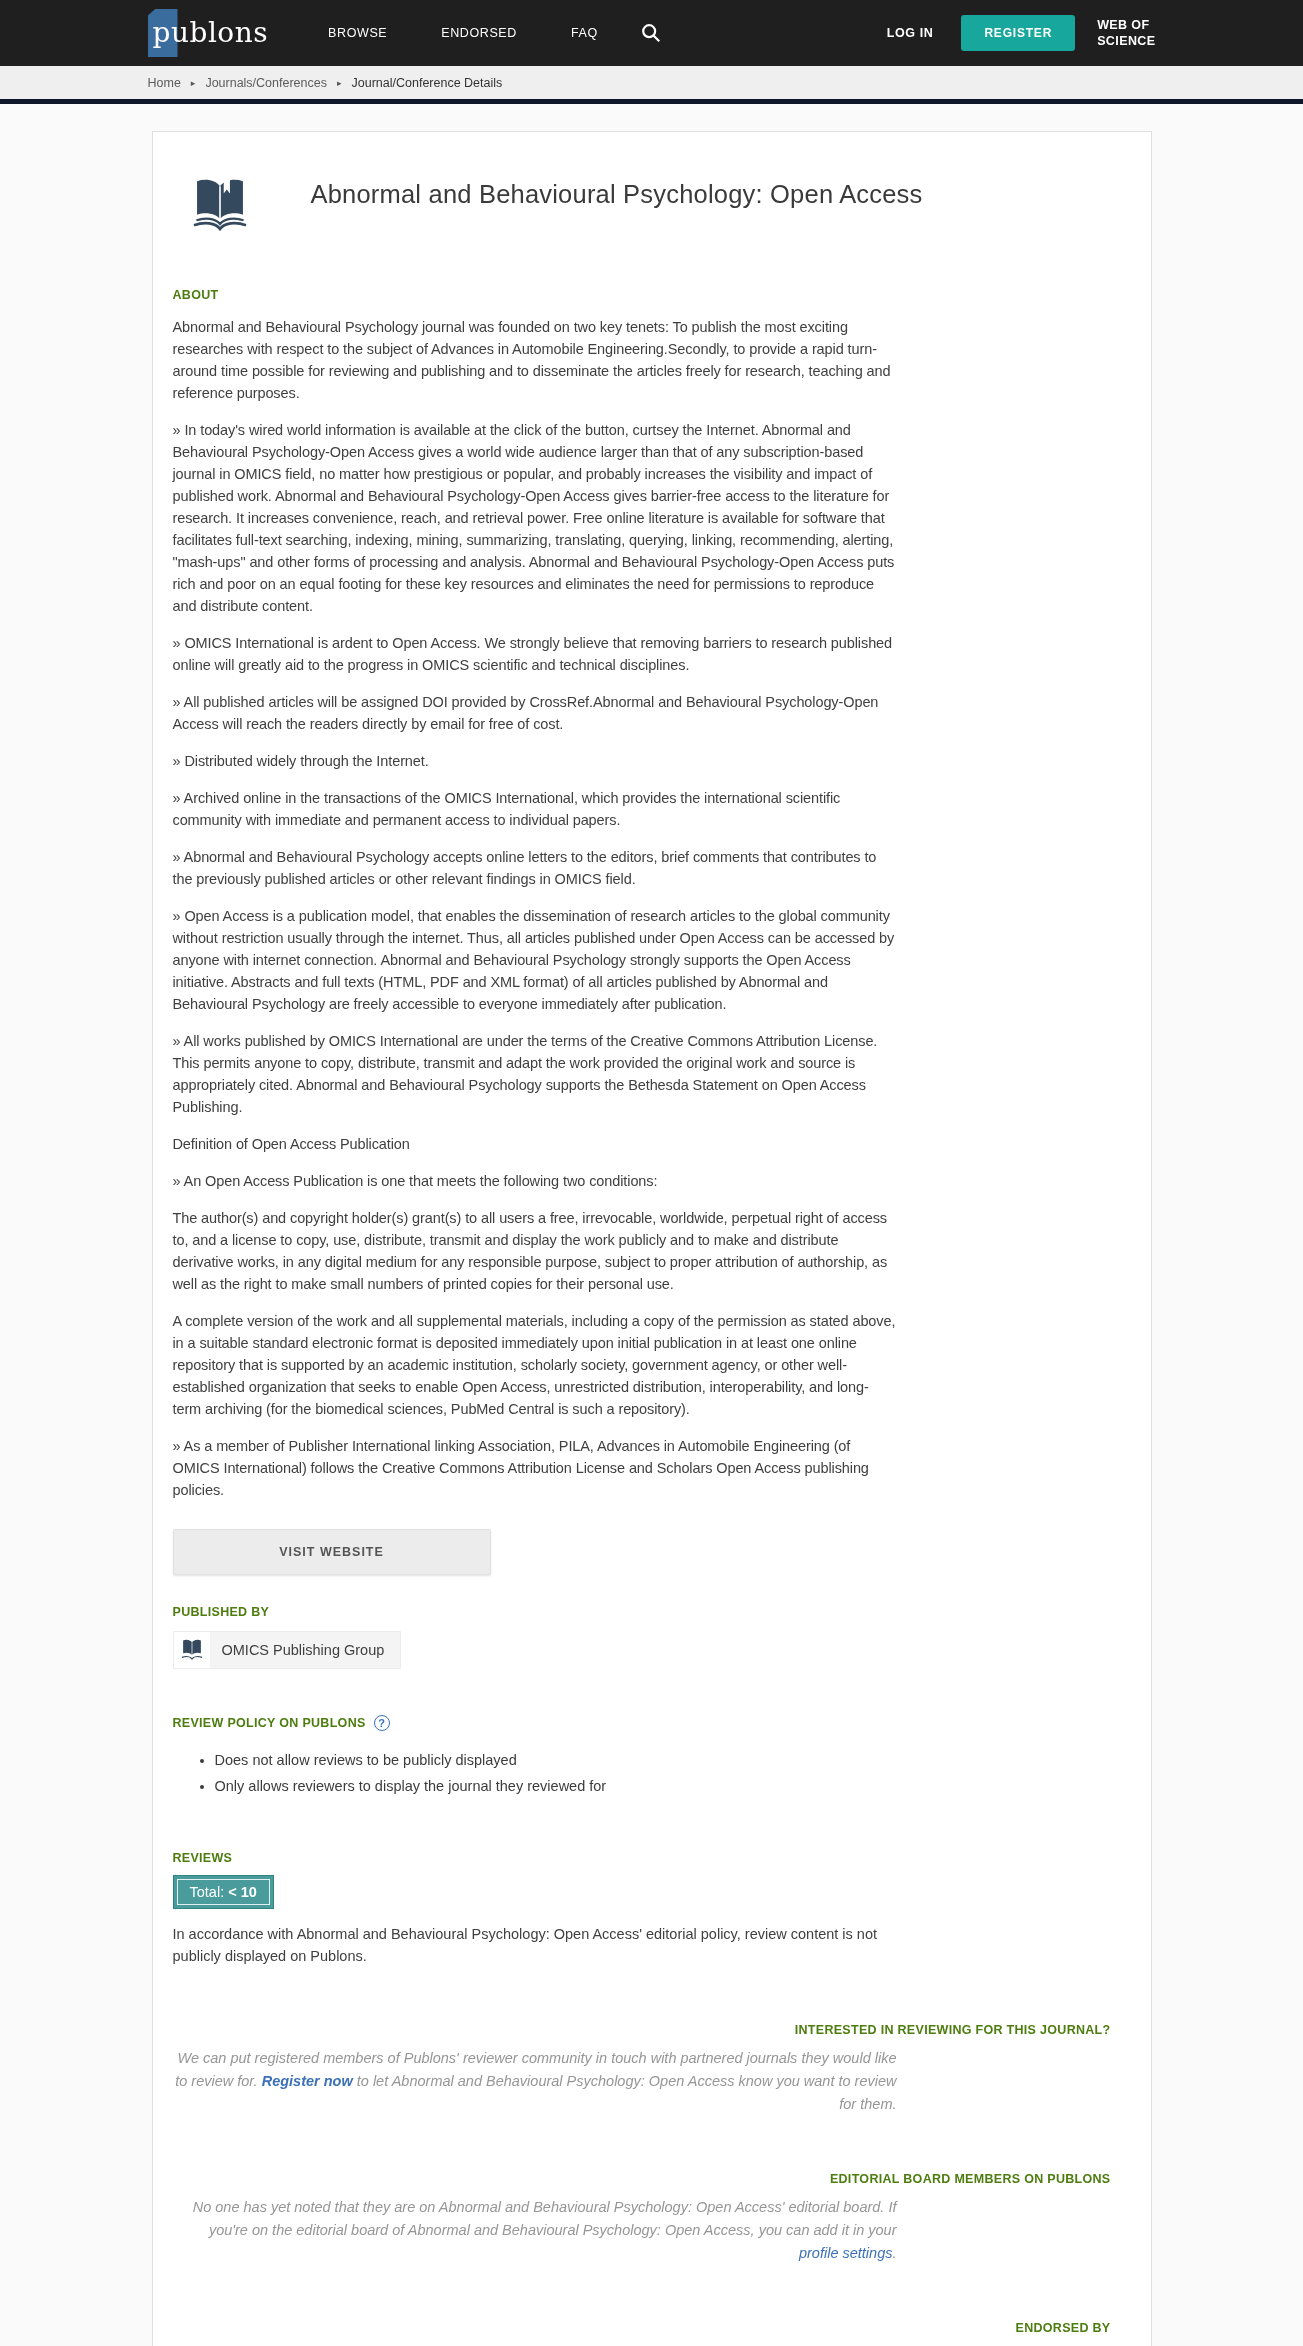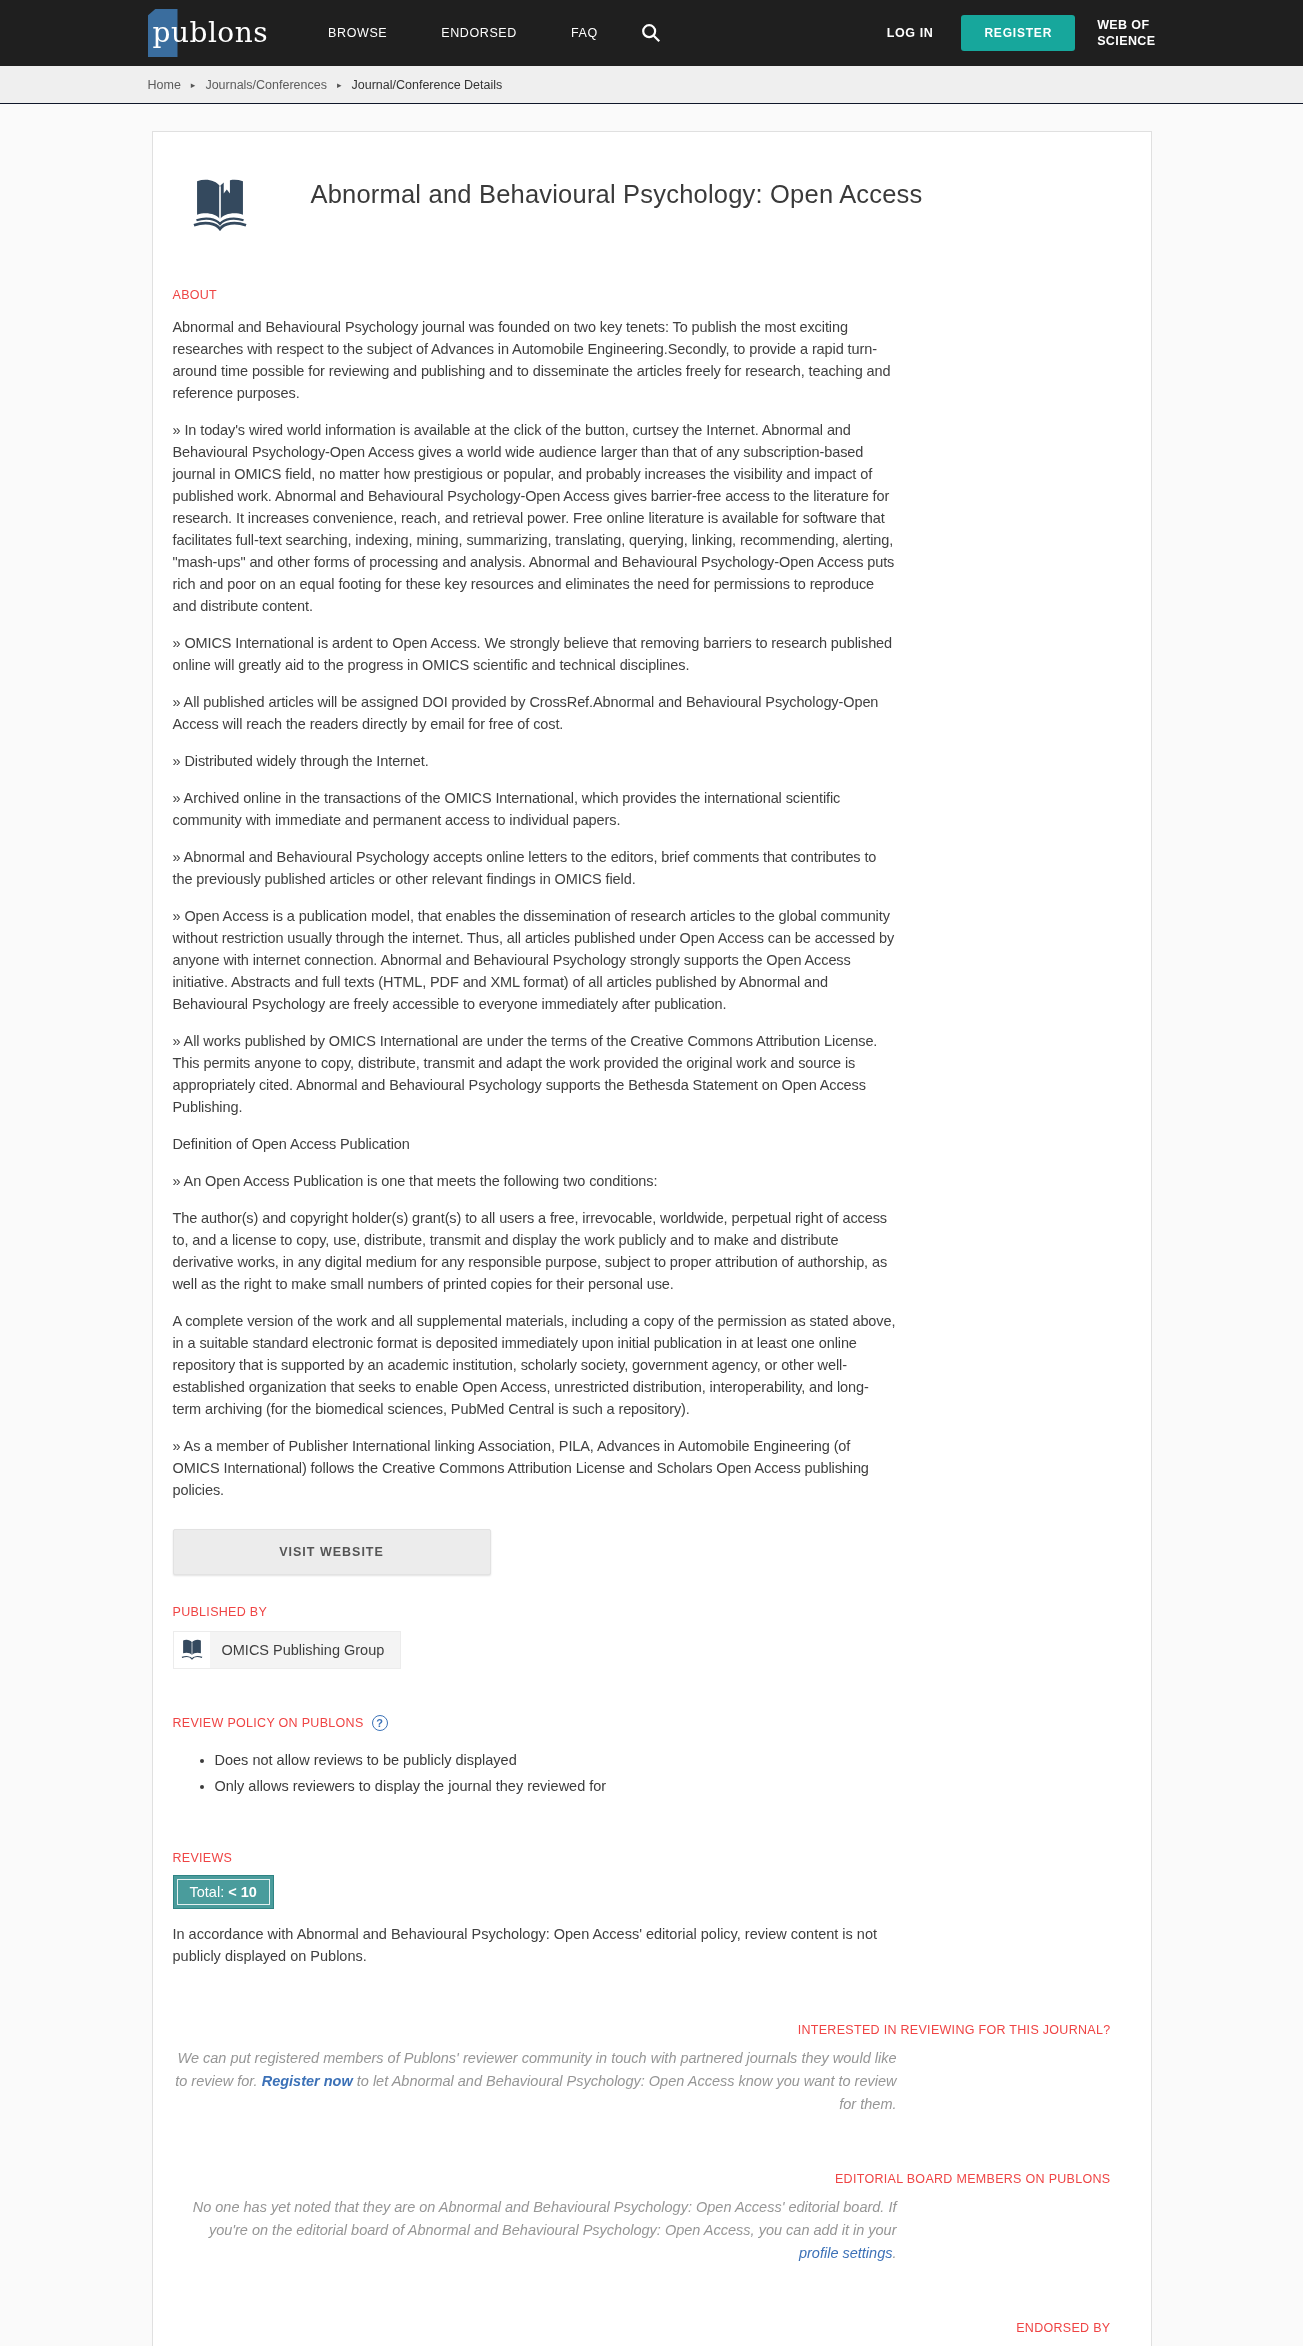--- a/index.html
+++ b/index.html
@@ -44,41 +44,41 @@
     background:#17a79c; color:#fff; border:none; cursor:pointer;
     font-family:inherit; font-size:12px; font-weight:bold; letter-spacing:0.8px;
     padding:11px 23px; border-radius:3px; margin-left:28px;
   }
   .wos-link {
     color:#fff; font-size:12.5px; font-weight:bold; letter-spacing:0.4px;
     line-height:16px; margin-left:22px; cursor:pointer;
   }
   
   .breadcrumb-bar {
-    background:#efefef; border-bottom:1px solid #0f172a;
+    background:#efefef; border-bottom:5px solid #0f172a;
     height:38px; display:flex; align-items:center;
   }
   .breadcrumb { width:1008px; margin:0 auto; display:flex; align-items:center; font-size:12.5px; }
   .crumb { color:#5c5c5c; cursor:pointer; }
   .crumb.current { color:#333; cursor:default; }
   .crumb-sep { color:#555; font-size:9px; margin:0 10px; }
   
   .card {
     width:1000px; margin:27px auto 11px auto;
     background:#fff; border:1px solid #e0e0e0;
     padding:34px 40px 52px 20px;
   }
   .title-row { display:flex; align-items:flex-start; padding-left:16px; }
   .book-icon-large { width:62px; height:80px; flex:0 0 62px; }
   .journal-title {
     font-size:25.5px; font-weight:400; color:#3a3a3a;
     margin-left:60px; margin-top:14px; letter-spacing:0.2px;
   }
   .section-label {
-    font-size:12.5px; font-weight:normal; color:#ef4444; letter-spacing:0.3px;
+    font-size:12.5px; font-weight:bold; color:#4d7c0f; letter-spacing:0.3px;
   }
   .about-section { margin-top:42px; }
   .about-text { margin-top:14px; width:724px; }
   .about-text p {
     font-size:14.5px; line-height:22px; color:#404040;
     letter-spacing:-0.1px; margin-bottom:15px;
   }
   .visit-btn {
     display:block; width:318px; height:46px; margin-top:28px;
     background:#ececec; border:1px solid #e2e2e2; border-radius:2px;

